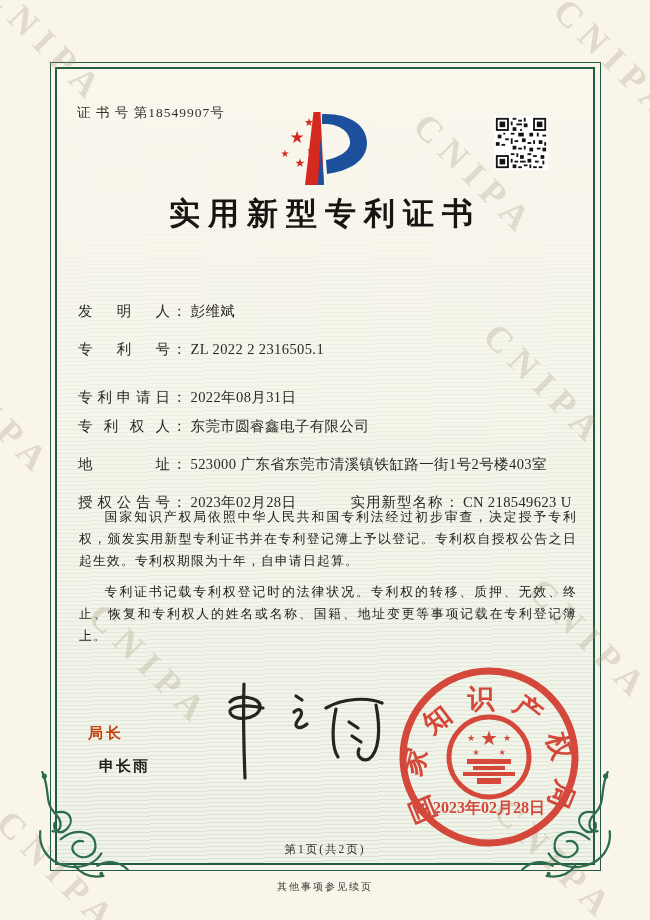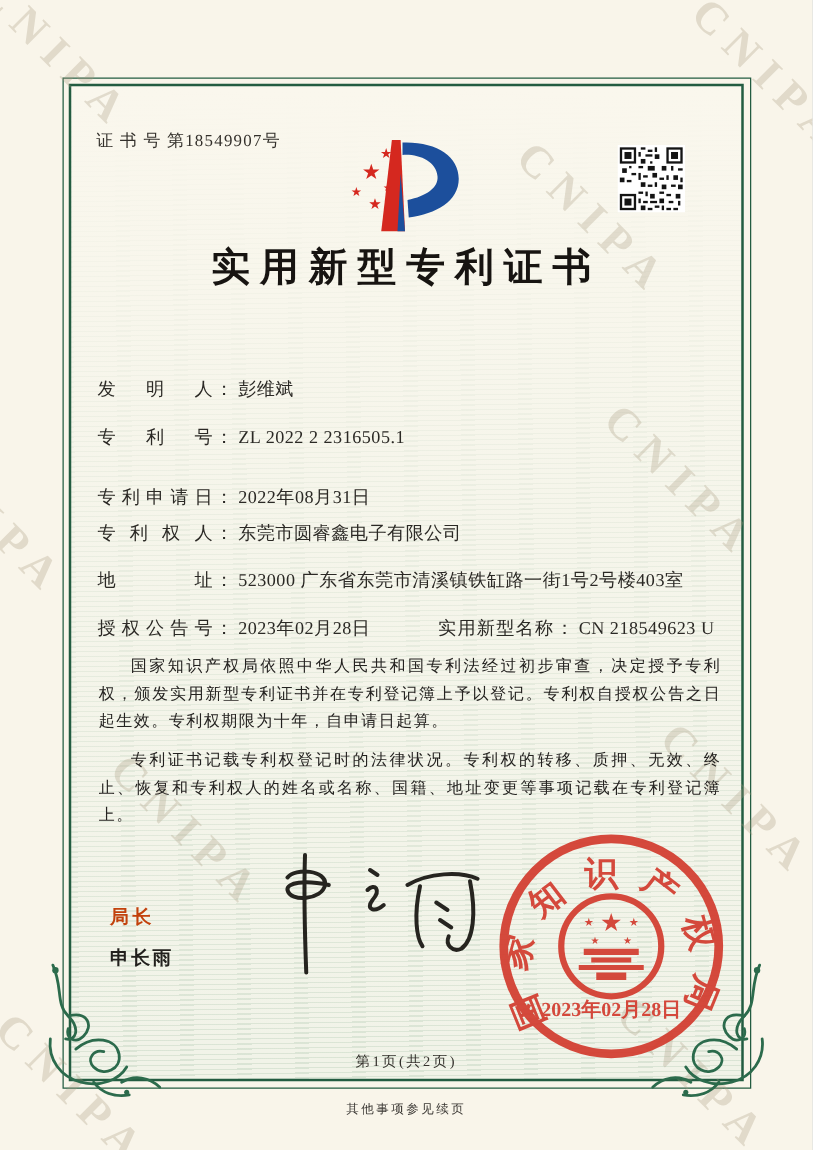--- a/index.html
+++ b/index.html
@@ -24,26 +24,26 @@
   .qr{position:absolute;left:494px;top:116px;width:54px;height:54px;}
   .title{position:absolute;left:0;right:0;top:193px;text-align:center;font-size:31px;
          font-weight:bold;letter-spacing:8px;color:#171411;}
   .row{position:absolute;left:78px;width:506px;font-size:14.5px;white-space:nowrap;color:#2b2925;}
   .row .lab{display:inline-block;width:92px;text-align:justify;text-align-last:justify;
             text-justify:inter-character;vertical-align:top;}
   .row .colon{display:inline-block;margin:0 4px 0 2px;}
   .row .val{letter-spacing:.4px;}
   .r1{top:261px}.r2{top:302px}.r3{top:340px}.r4{top:388px}.r5{top:417px}.r6{top:455px}.r7{top:493px}
   .pair2{margin-left:54px;}
-  .paras{position:absolute;left:79px;top:522px;width:498px;font-size:12.8px;line-height:1.72;
+  .paras{position:absolute;left:79px;top:506px;width:498px;font-size:12.8px;line-height:1.72;
          text-align:justify;letter-spacing:1.2px;color:#242220;}
   .paras p{margin:0 0 9px;text-indent:2em;}
   .signer-title{position:absolute;left:88px;top:724px;font-size:15px;font-weight:600;
          font-family:"Liberation Sans","DejaVu Sans",sans-serif;letter-spacing:3px;color:#c2410c;}
-  .signer-name{position:absolute;left:88px;top:757px;font-size:15px;font-weight:600;
+  .signer-name{position:absolute;left:99px;top:757px;font-size:15px;font-weight:600;
          font-family:"Liberation Sans","DejaVu Sans",sans-serif;letter-spacing:2px;color:#22201d;}
   .signature{position:absolute;left:208px;top:672px;width:195px;height:118px;}
   .seal{position:absolute;left:394px;top:662px;width:190px;height:190px;
         mix-blend-mode:multiply;opacity:.93;z-index:3;}
   .flourish{position:absolute;width:102px;height:112px;z-index:1;}
   .fl-left{left:30px;top:768px;}
   .fl-right{left:518px;top:768px;transform:scaleX(-1);}
   .page-num{position:absolute;left:0;right:0;top:842px;text-align:center;font-size:11.5px;
         letter-spacing:2px;color:#33302b;}
   .cont-note{position:absolute;left:0;right:0;top:880px;text-align:center;font-size:10px;

